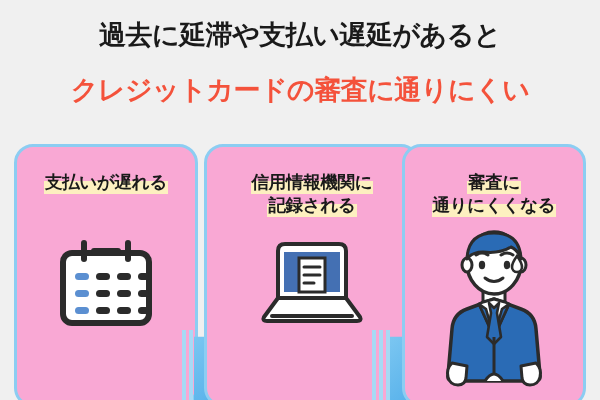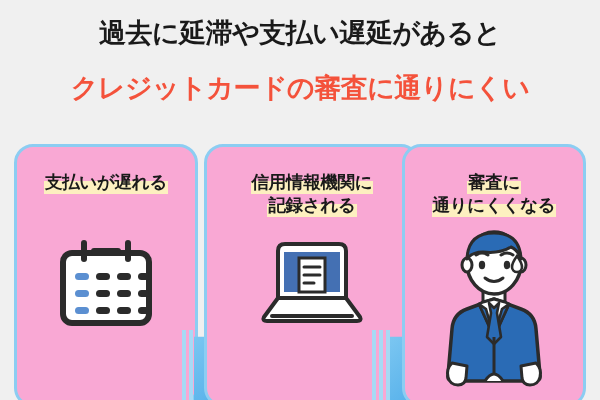--- a/index.html
+++ b/index.html
@@ -16,21 +16,20 @@
   }
 
   
   .heading {
     position: absolute;
     top: 18px;
     left: 0;
     width: 600px;
     text-align: center;
     line-height: 1.30;
-    font-family: Liberation Mono, monospace;
   }
   .heading-line {
     display: block;
     font-size: 27px;
     font-weight: bold;
     letter-spacing: -0.5px;
     white-space: nowrap;
   }
   .heading-line.line1 { color: #1a1a1a; }
   .heading-line.line2 { color: #f4523b; margin-top: 20px; }

